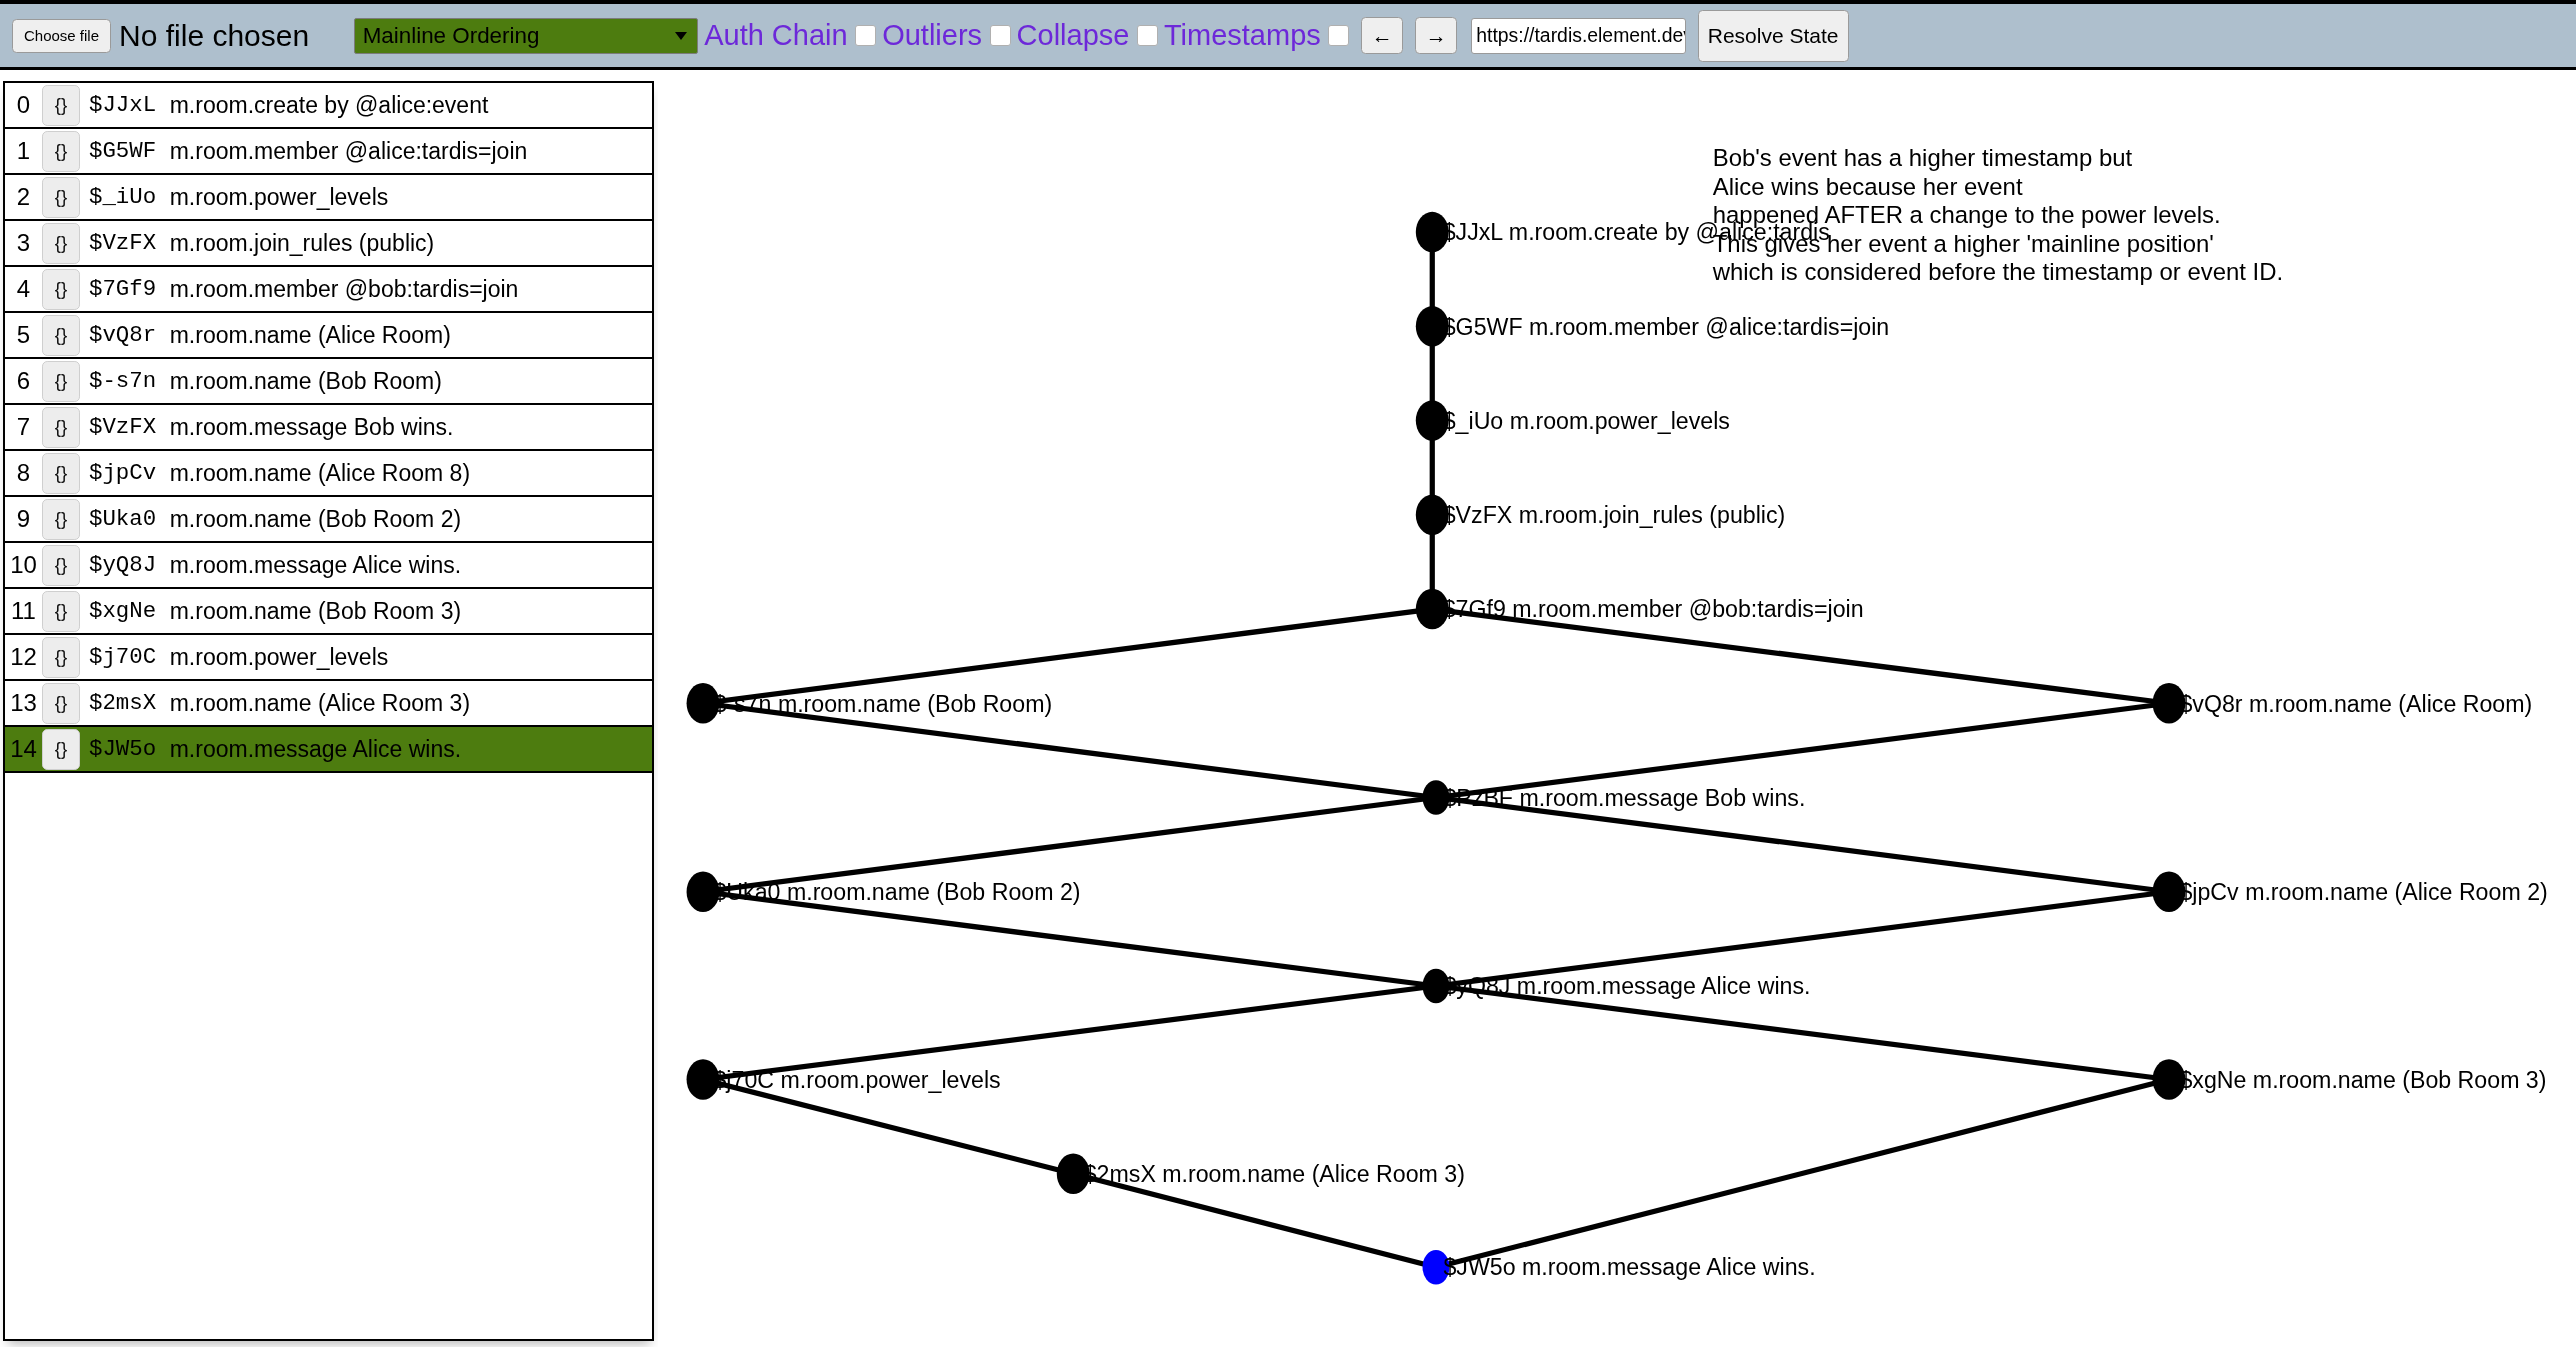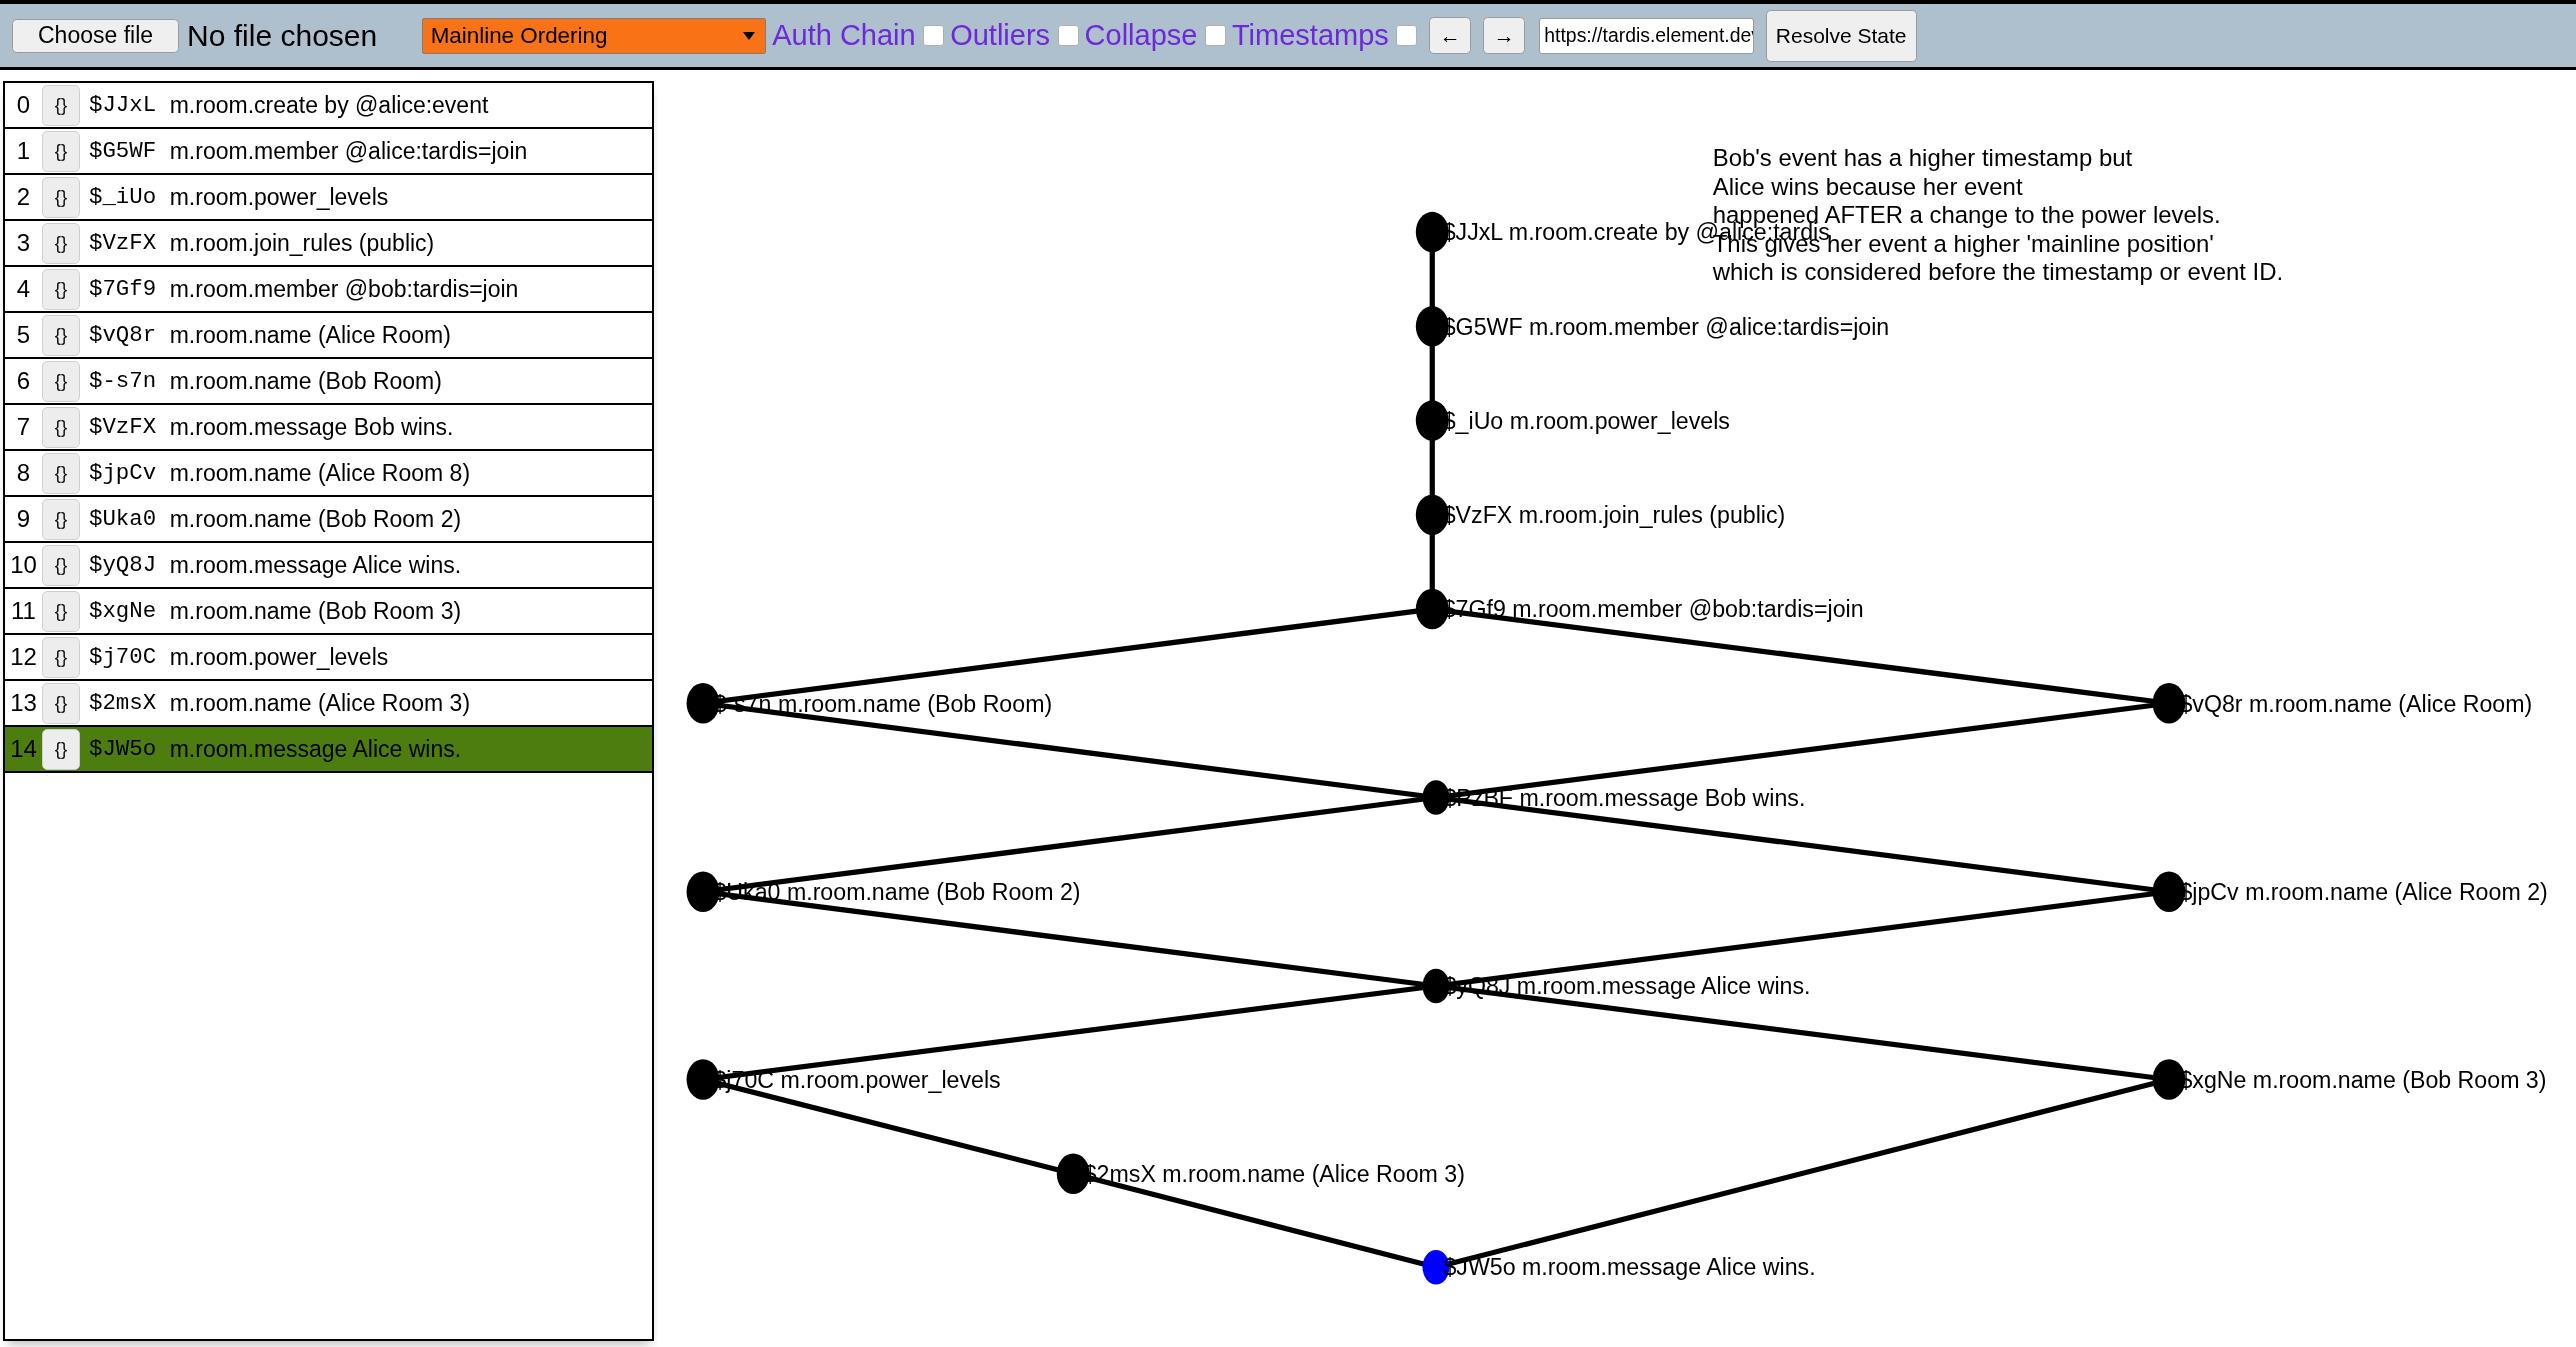--- a/index.html
+++ b/index.html
@@ -26,43 +26,43 @@
     border-top: 4.5px solid #000000;
     border-bottom: 3.7px solid #000000;
     display: flex;
     align-items: center;
     padding-left: 12px;
     gap: 0px;
   }
   .tb-file-btn {
     height: 34px;
     box-sizing: border-box;
-    padding: 0 25px;
+    padding: 0 11px;
     background: #efefef;
     border: 1.5px solid #9a9a9a;
     border-radius: 4.5px;
-    font-size: 23px;
+    font-size: 15px;
     line-height: 31px;
     color: #000;
     font-family: "Liberation Sans", sans-serif;
     cursor: pointer;
     white-space: nowrap;
   }
   .tb-file-status {
     font-size: 30px;
     color: #000;
     margin-left: 8px;
     white-space: nowrap;
   }
   .tb-select {
     margin-left: 45px;
     width: 344px;
     height: 36px;
     box-sizing: border-box;
-    background: #f97316;
+    background: #4d7c0f;
     border: 1.5px solid #7c7c7c;
     border-radius: 2.2px;
     font-size: 22.4px;
     color: #000;
     font-family: "Liberation Sans", sans-serif;
     display: flex;
     align-items: center;
     padding: 0 7.5px;
     position: relative;
     cursor: pointer;

